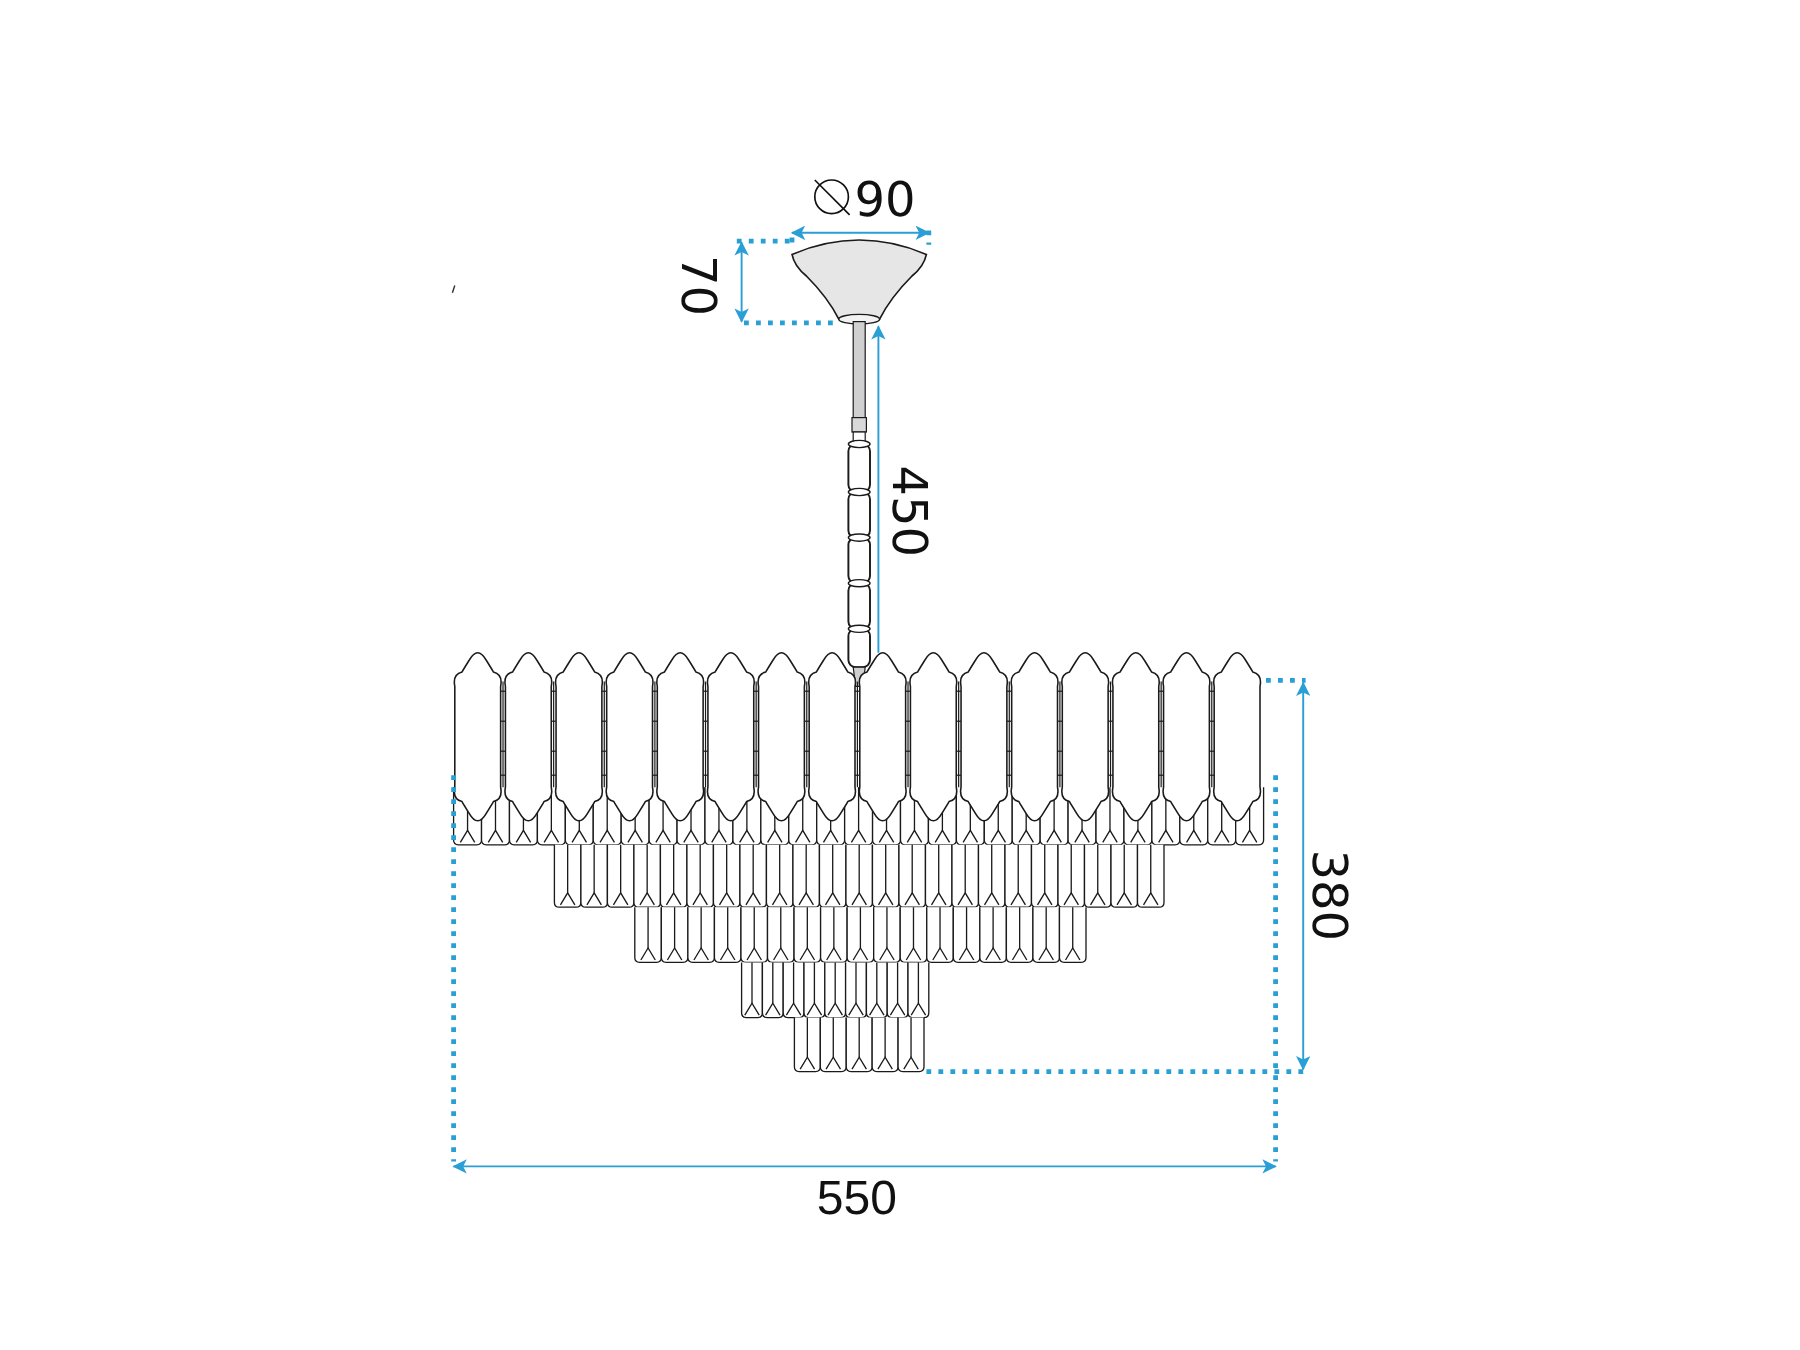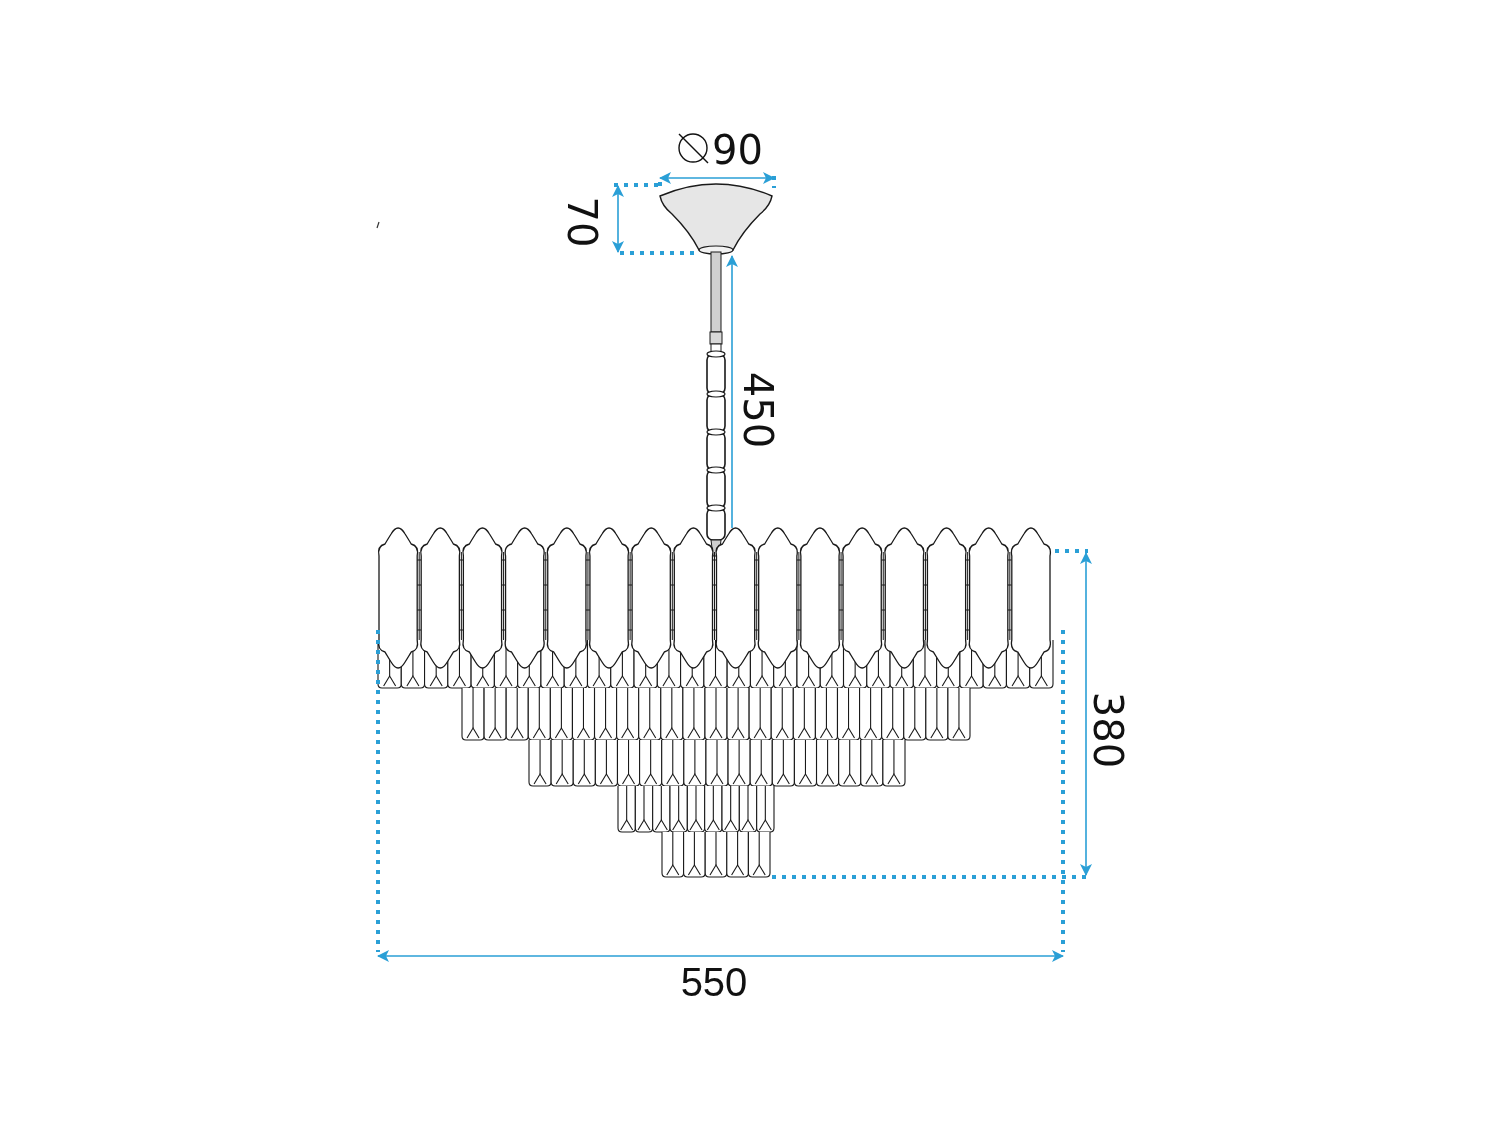--- a/index.html
+++ b/index.html
@@ -1,17 +1,17 @@
 <!DOCTYPE html>
 <html><head>
   <meta charset="utf-8">
   <style>
     html, body { margin: 0; padding: 0; background: #ffffff; }
     body { width: 1500px; height: 1125px; position: relative; overflow: hidden; font-family: "Liberation Sans", "DejaVu Sans", sans-serif; }
-    #stage { position: absolute; left: 0; top: 0; width: 1500px; height: 998px; }
+    #stage { position: absolute; left: 0; top: 16px; width: 1500px; height: 998px; }
     .dim-label { font-family: "DejaVu Sans", "Liberation Sans", sans-serif; font-size: 40px; fill: #111; }
     .dim-label-narrow { font-family: "Liberation Sans", "DejaVu Sans", sans-serif; font-size: 40px; fill: #111; }
   </style>
 </head>
 <body>
 
 <div id="stage">
 <svg id="svg" width="1500" height="1125" viewBox="0 0 1500 1125" xmlns="http://www.w3.org/2000/svg">
   <defs>
     <marker id="arrowEnd" viewBox="0 0 12 12" refX="11" refY="6" markerWidth="12" markerHeight="12" orient="auto" markerUnits="userSpaceOnUse">

